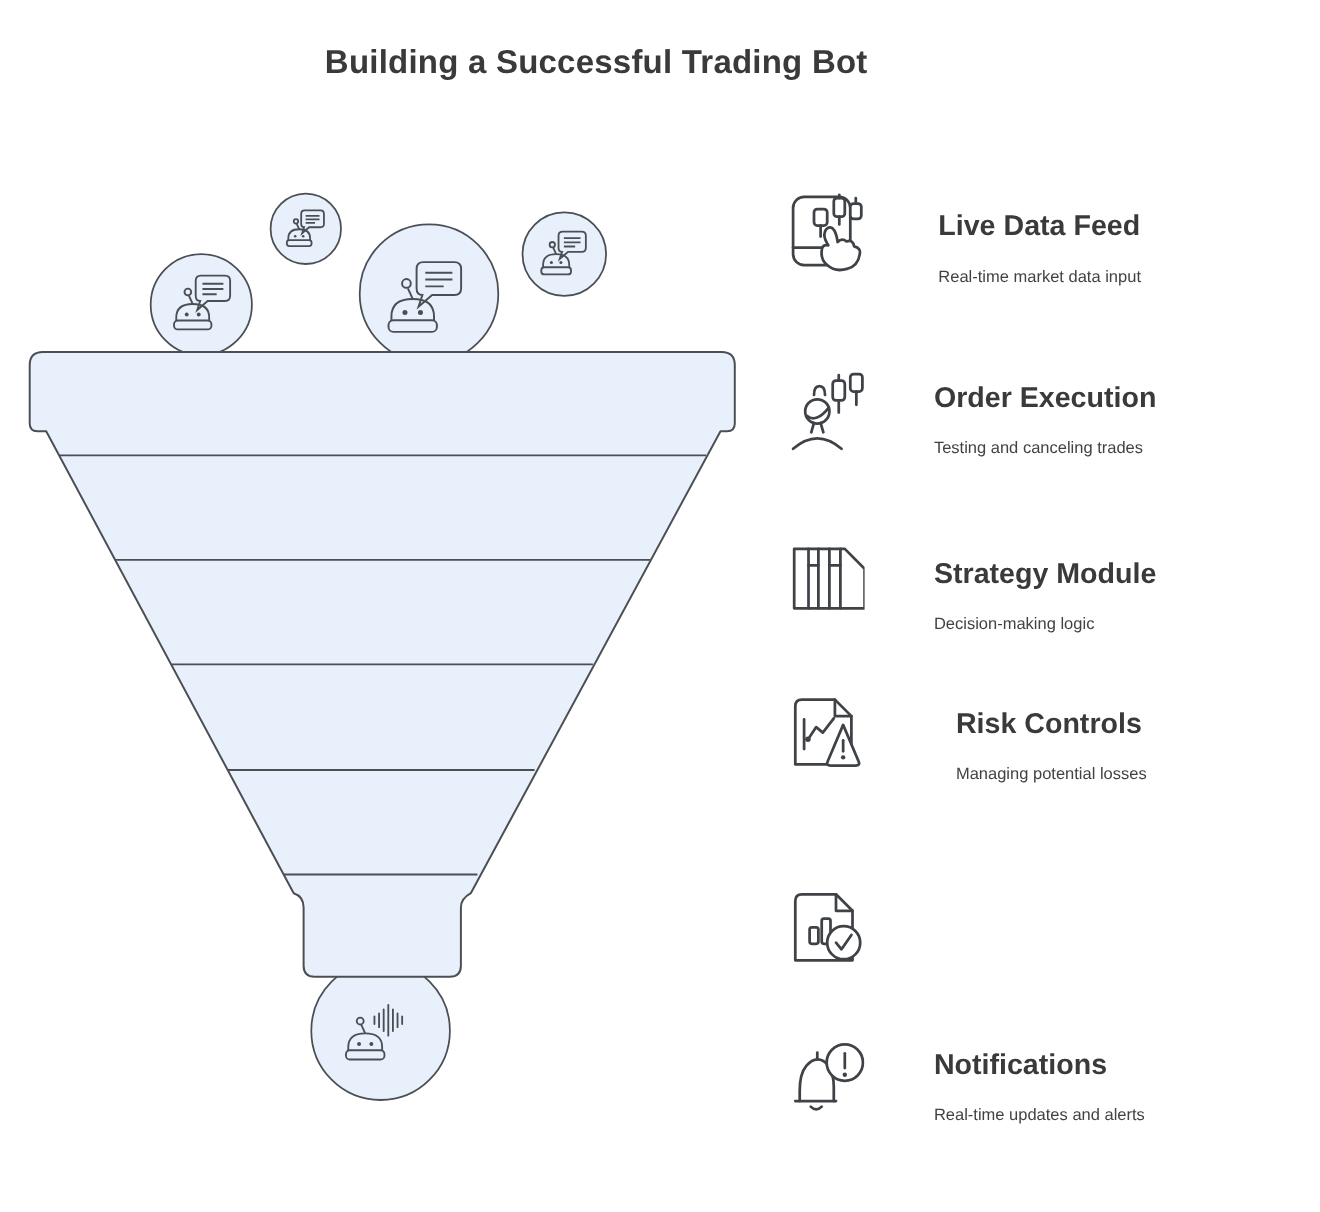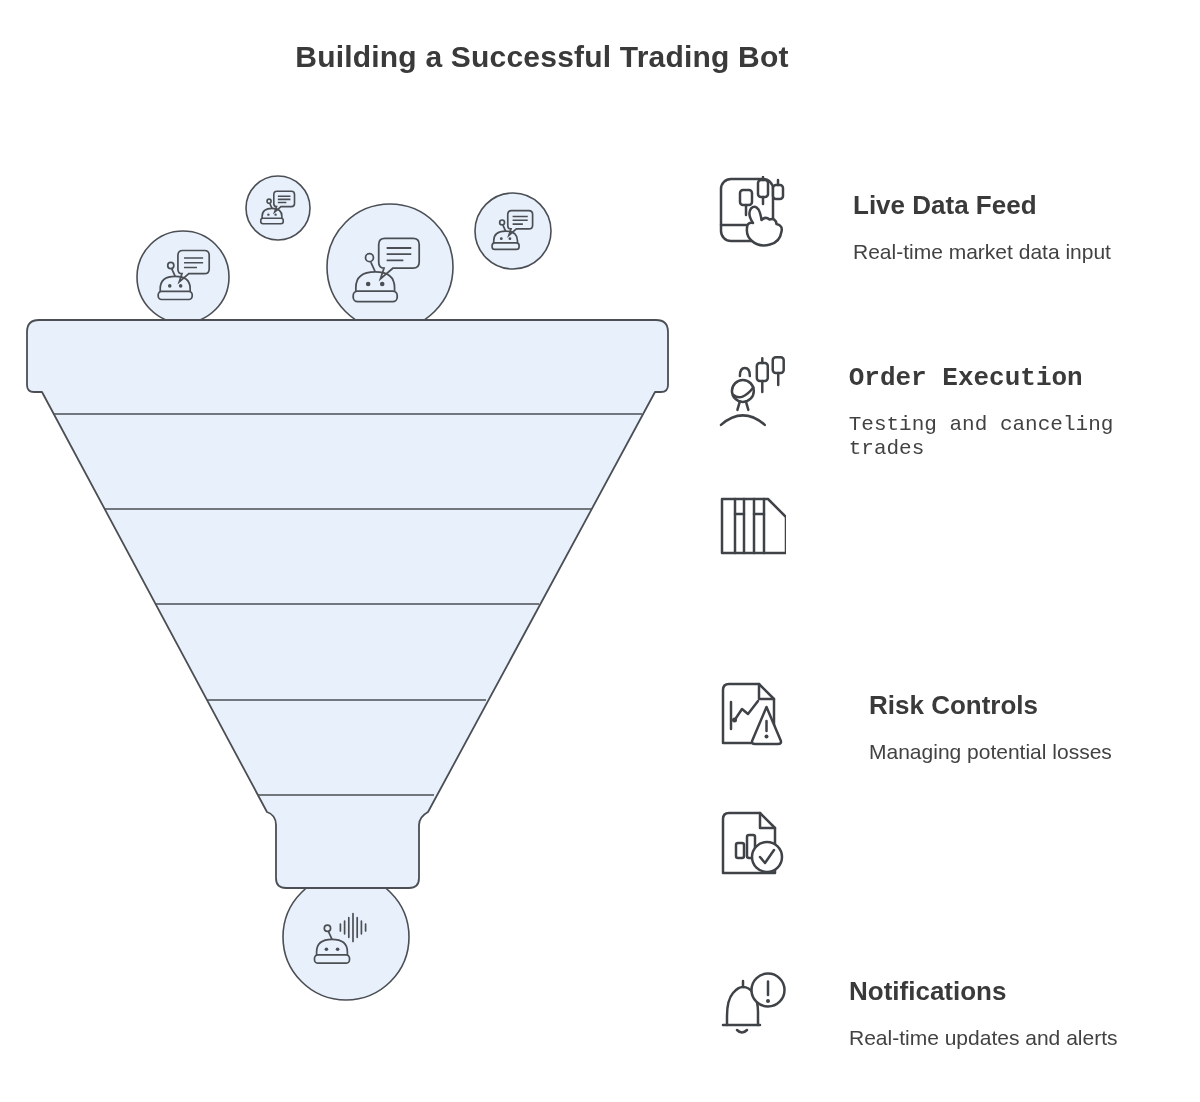--- a/index.html
+++ b/index.html
@@ -13,25 +13,25 @@
     font-size:30px;font-weight:700;color:var(--title-color,#3a3a3a);letter-spacing:.2px;
   }
   .funnel-svg{position:absolute;left:0;top:0;}
   .bubble{fill:var(--funnel-fill,#e8f0fc);stroke:var(--funnel-stroke,#4b4f54);stroke-width:1.6;}
   .funnel-shape{fill:var(--funnel-fill,#e8f0fc);stroke:var(--funnel-stroke,#4b4f54);stroke-width:1.8;stroke-linejoin:round;}
   .divider{stroke:var(--funnel-stroke,#4b4f54);stroke-width:1.6;}
   .glyph{stroke:var(--funnel-stroke,#4b4f54);}
   .item{position:absolute;left:714px;display:flex;gap:26px;align-items:flex-start;}
   .item .txt{padding-top:12px;margin-left:37px;}
   .item-title{font-size:26px;font-weight:700;line-height:34px;color:var(--title-color,#3a3a3a);}
-  .item-subtitle{font-size:21px;line-height:24px;margin-top:18px;color:var(--subtitle-color,#424242);}
+  .item-subtitle{font-size:15px;line-height:24px;margin-top:18px;color:var(--subtitle-color,#424242);}
   .line-icon{stroke:var(--icon-stroke,#3f4347);fill:none;stroke-width:2.5;stroke-linecap:round;stroke-linejoin:round;}
   .line-icon .wfill{fill:#ffffff;}
   .line-icon .dot{fill:var(--icon-stroke,#3f4347);stroke:none;}
-  .row1{top:176px;} .row2{top:349px;font-family:Liberation Mono, monospace;} .row3{top:492px;} .row4{top:676px;gap:46px;} .row5{top:806px;} .row6{top:962px;}
+  .row1{top:176px;} .row2{top:332px;} .row3{top:492px;} .row4{top:628px;gap:46px;} .row5{top:806px;} .row6{top:938px;}
 </style>
 </head>
 <body>
 
 <div>
 
   <div class="header-title">Building a Successful Trading Bot</div>
 
   <svg class="funnel-svg" width="700" height="1102" viewBox="0 0 700 1102">
     <defs>
@@ -116,20 +116,24 @@
       <div class="item-subtitle">Testing and canceling trades</div>
     </div>
   </div>
 
   <div class="item row3">
     <svg class="line-icon" width="72" height="64" viewBox="0 0 72 64">
       <path d="M8,61 V7 H54 L72,25 V61 Z"></path>
       <path d="M21,7 V61 M30,7 V61 M40,7 V61 M50,7 V61"></path>
       <path d="M21,22 H30 M40,22 H50"></path>
     </svg>
+    <div class="txt">
+      <div class="item-title">Strategy Module</div>
+      <div class="item-subtitle">Decision-making logic</div>
+    </div>
   </div>
 
   <div class="item row4">
     <svg class="line-icon" width="72" height="76" viewBox="0 0 72 76">
       <path d="M9,67 V14 Q9,8 15,8 L45,8 L60,23 V67 Z"></path>
       <path d="M45,8 V23 H60"></path>
       <path d="M17,26 V53"></path>
       <circle class="dot" cx="20.5" cy="44" r="2.5"></circle>
       <path d="M22,42 L28,33 L34,38 L44,25"></path>
       <path class="wfill" d="M52.5,31 L66.5,64 Q68.3,68 63.8,68 L41.2,68 Q36.7,68 38.5,64 Z"></path>

